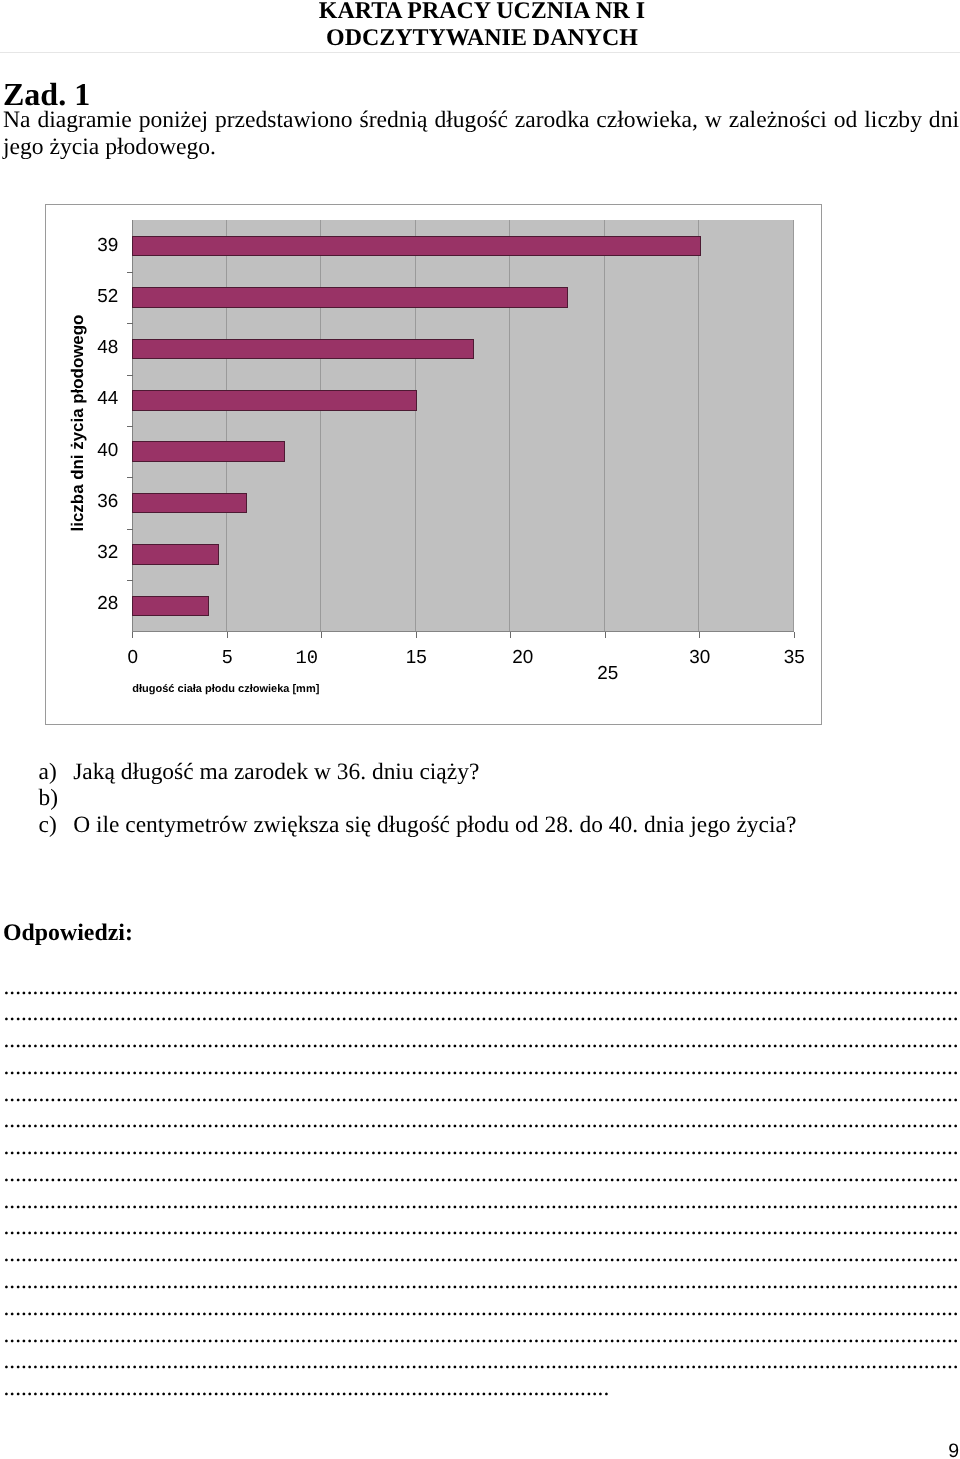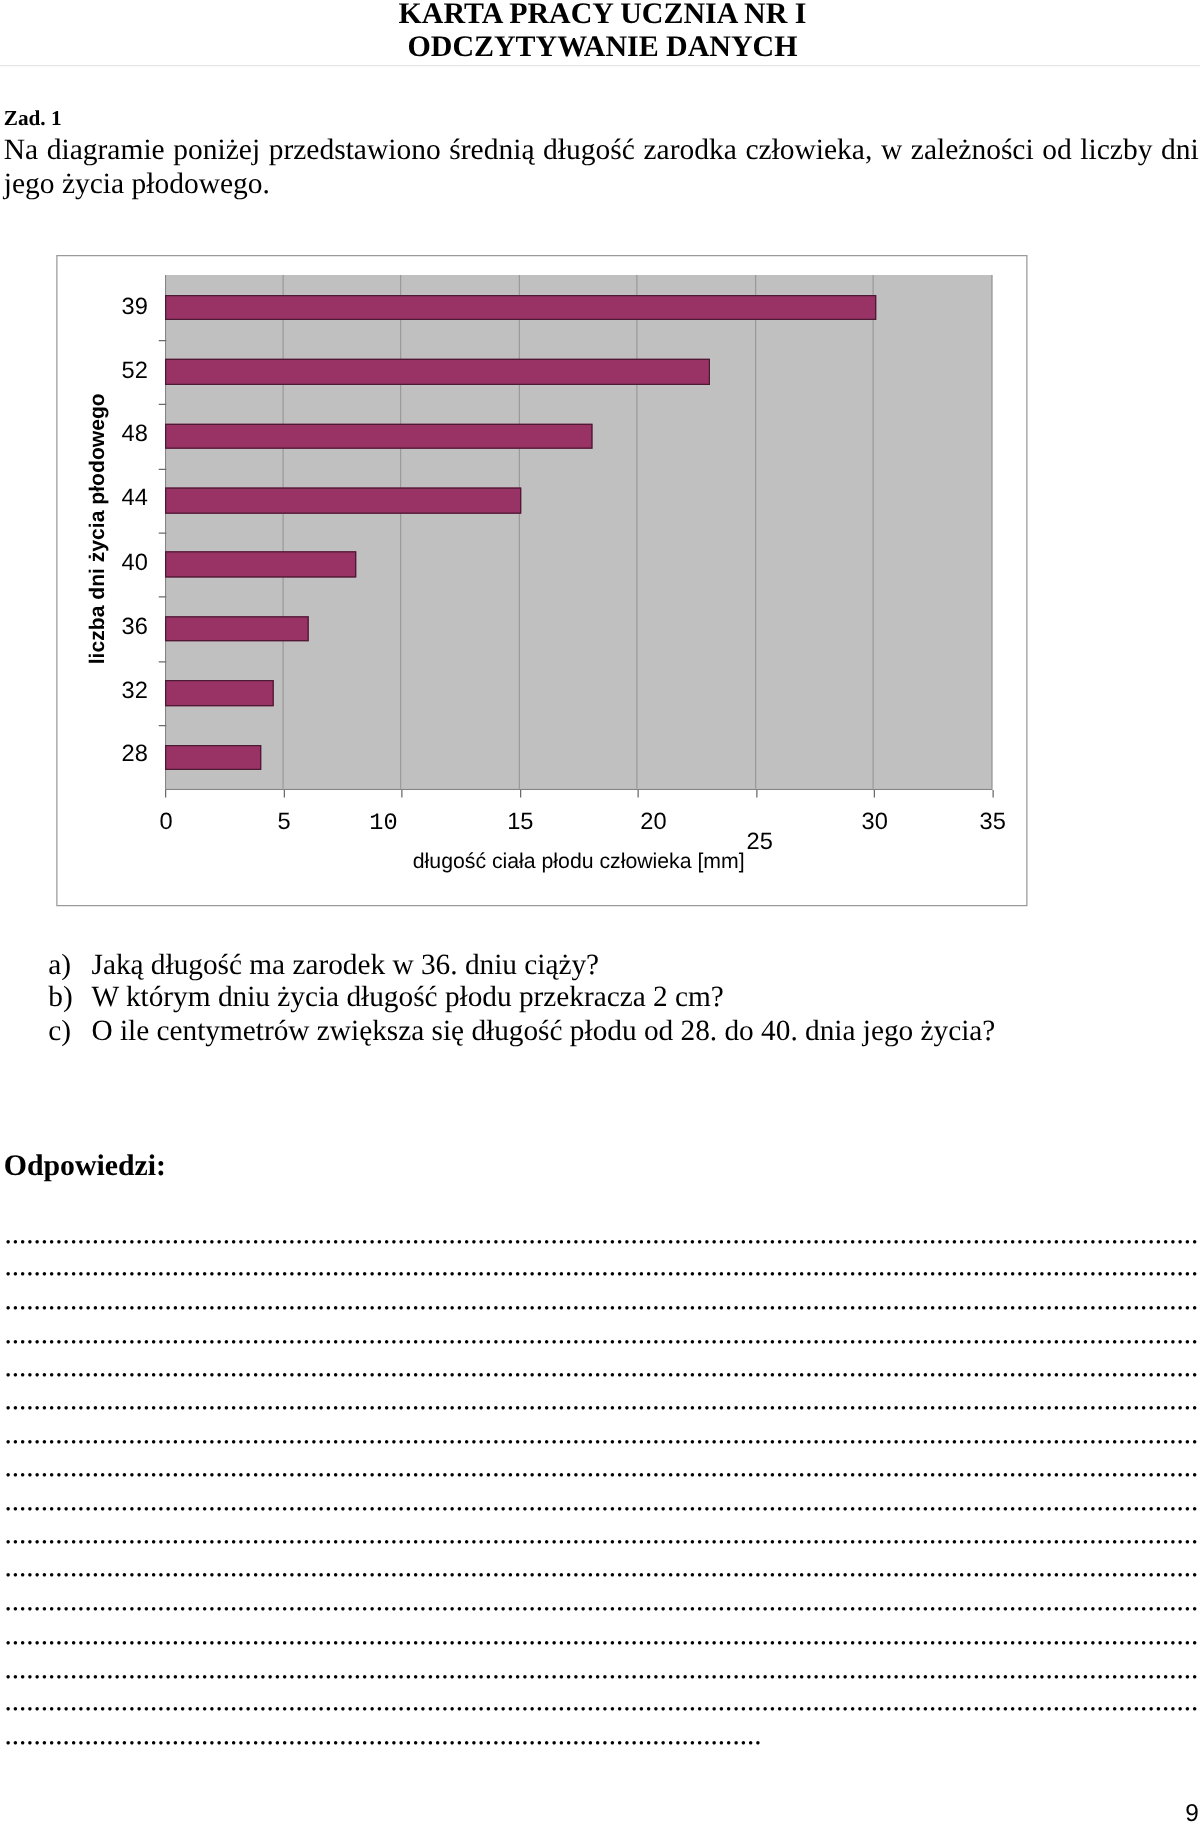--- a/index.html
+++ b/index.html
@@ -15,21 +15,21 @@
   }
 
   
   .hdr{position:absolute;left:2px;top:-2px;width:960px;text-align:center;}
   .hdr-line{font-family:"Liberation Serif",serif;font-weight:bold;font-size:23.95px;
             line-height:26.8px;letter-spacing:0px;}
   .hdr-rule{position:absolute;left:0;top:51.5px;width:960px;height:1.2px;background:#e6e6e6;}
 
   
   .task-label{position:absolute;left:3px;top:80.8px;font-family:"Liberation Serif",serif;
-              font-weight:bold;font-size:17px;line-height:27px;}
+              font-weight:bold;font-size:32px;line-height:27px;}
   .task-text{position:absolute;left:3px;top:107px;width:956px;
              font-family:"Liberation Serif",serif;font-size:23.6px;line-height:26.6px;
              text-align:justify;}
 
   
   .chart-frame{position:absolute;left:45px;top:204px;width:777px;height:521px;
                border:1px solid #9a9a9a;background:#fff;box-sizing:border-box;}
   .plot{position:absolute;left:86.3px;top:15.3px;width:661.4px;height:410.5px;
         background:transparent;box-sizing:content-box;}
   .plot-bg{position:absolute;left:87.3px;top:15.3px;width:660.4px;height:410.5px;
@@ -47,23 +47,23 @@
   .y-ticks{position:absolute;left:81.3px;top:15.3px;width:6px;height:411.5px;}
   .y-ticks i{position:absolute;left:0;width:6px;height:1px;background:#6a6a6a;}
   .x-ticks{position:absolute;left:86.3px;top:426.8px;width:661.4px;height:6px;}
   .x-ticks i{position:absolute;top:0;width:1px;height:6px;background:#6a6a6a;}
 
   .x-ticklabels{position:absolute;left:86.8px;top:443.6px;width:659.6px;height:20px;}
   .x-ticklabels span{position:absolute;font-family:"Liberation Sans",sans-serif;
                      font-size:18.9px;line-height:18.9px;color:#000;
                      transform:translateX(-50%);white-space:nowrap;}
 
-  .x-axis-title{position:absolute;left:86.3px;top:474.8px;width:661.4px;text-align:center;
-                font-family:"Liberation Sans",sans-serif;font-weight:normal;
-                font-size:17px;line-height:18px;}
+  .x-axis-title{position:absolute;left:86.3px;top:474.8px;width:661.4px;text-align:left;
+                font-family:"Liberation Sans",sans-serif;font-weight:bold;
+                font-size:11px;line-height:18px;}
   .y-axis-title{position:absolute;left:-98.4px;top:209px;width:260px;height:18px;
                 text-align:center;
                 font-family:"Liberation Sans",sans-serif;font-weight:bold;
                 font-size:16.9px;line-height:18px;
                 transform:rotate(-90deg);transform-origin:center center;}
 
   
   .questions{position:absolute;left:0;top:758.5px;width:960px;}
   .q{position:relative;height:26.6px;font-family:"Liberation Serif",serif;font-size:23.45px;
      line-height:26.6px;white-space:nowrap;}
@@ -162,21 +162,20 @@
   <div class="x-axis-title">długość ciała płodu człowieka [mm]</div>
 </div>
 
 <div class="questions">
       <div class="q">
         <span class="m">a)</span>
         <span class="t">Jaką długość ma zarodek w 36. dniu ciąży?</span>
       </div>
       <div class="q">
         <span class="m">b)</span>
-        <span class="t">W którym dniu życia długość płodu przekracza 2 cm?</span>
       </div>
       <div class="q">
         <span class="m">c)</span>
         <span class="t">O ile centymetrów zwiększa się długość płodu od 28. do 40. dnia jego życia?</span>
       </div>
     </div>
 
 <div class="answers-label">Odpowiedzi:</div>
 <div class="answer-lines">
       <div>....................................................................................................................................................................</div>

